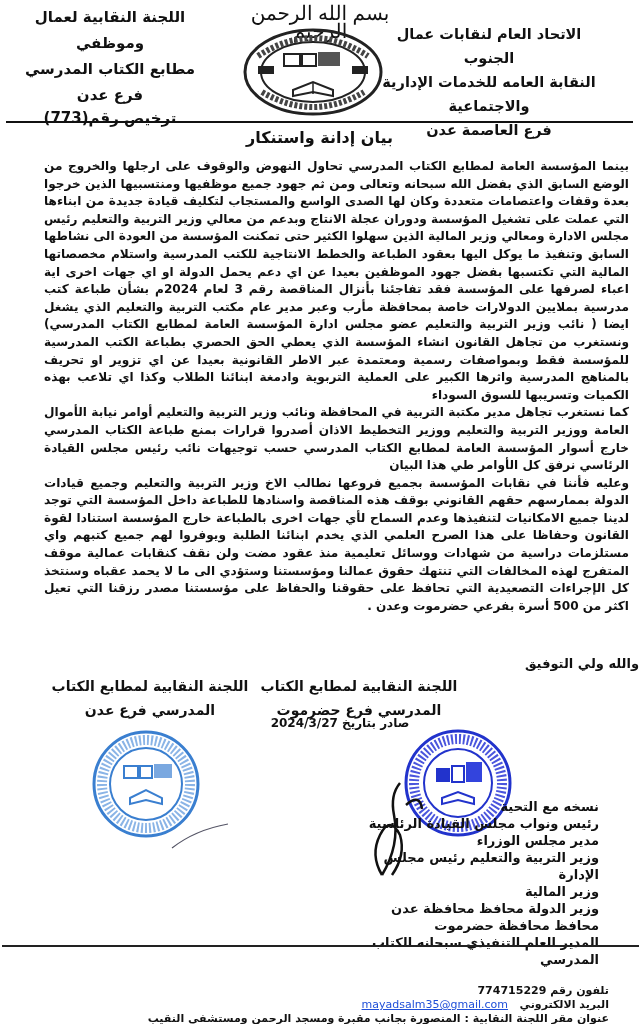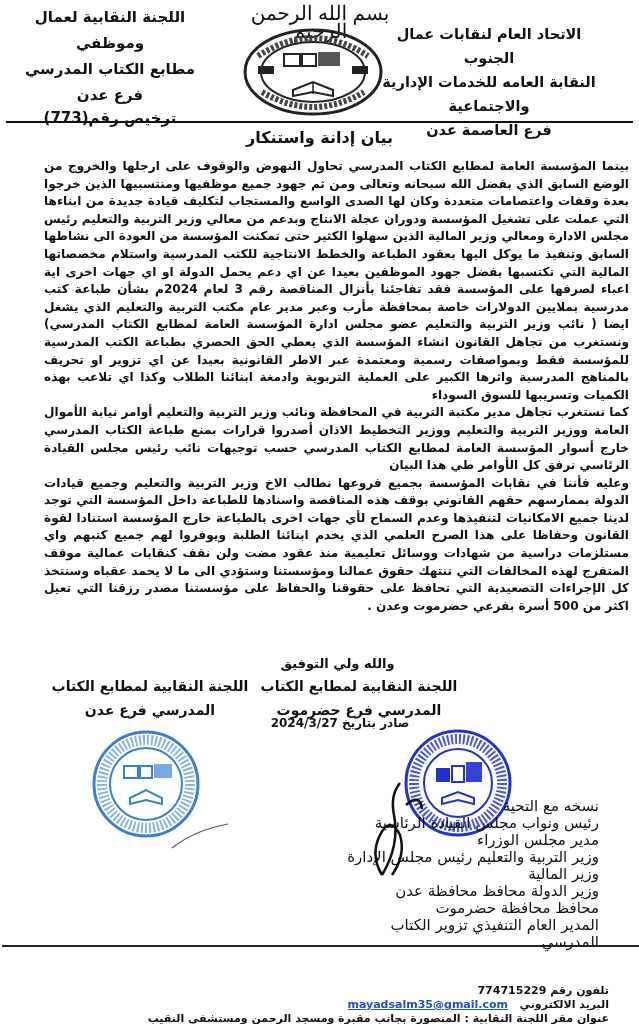--- a/index.html
+++ b/index.html
@@ -7,28 +7,28 @@
   .abs { position:absolute; }
   .hdr-right { right:40px; top:22px; width:220px; text-align:center; font-weight:bold; font-size:14.5px; line-height:24px; }
   .hdr-left { left:10px; top:4px; width:200px; text-align:center; font-weight:bold; font-size:15px; line-height:26px; }
   .hdr-left .lic { font-size:15px; line-height:20px; }
   .basmala { left:232px; top:4px; width:176px; text-align:center; font-size:20px; line-height:18px; font-family:Liberation Sans, sans-serif; }
   .logo { left:238px; top:22px; width:150px; height:96px; }
   .hr-top { left:6px; right:6px; top:121px; height:2px; background:#111; }
   .title { left:0; right:0; top:128px; text-align:center; font-weight:bold; font-size:16px; }
   .body-text { left:44px; right:10px; top:158px; font-weight:bold; font-size:12.1px; line-height:17.6px; text-align:justify; text-align-last:right; letter-spacing:-0.2px; }
   .body-text p { margin:0; }
-  .closing { left:0; right:0; top:656px; text-align:center; font-weight:bold; font-size:13px;margin-left:36px; }
+  .closing { left:0; right:0; top:656px; text-align:right; font-weight:bold; font-size:13px;margin-left:36px; }
   .sig-right { right:180px; top:674px; width:200px; text-align:center; font-weight:bold; font-size:14px; line-height:24px; }
   .sig-left { left:50px; top:674px; width:200px; text-align:center; font-weight:bold; font-size:14px; line-height:24px; }
   .date { left:240px; top:716px; width:200px; text-align:center; font-weight:bold; font-size:12px; }
-  .cc { right:40px; top:798px; width:260px; text-align:right; font-weight:normal; font-size:15px; line-height:17px; }
+  .cc { right:40px; top:798px; width:260px; text-align:right; font-weight:bold; font-size:13px; line-height:17px; }
   .hr-bot { left:2px; right:0; top:945px; height:2px; background:#222; }
   .footer { right:30px; top:960px; width:500px; text-align:right; font-size:11px; line-height:14px; font-weight:bold;margin-top:24px; }
-  .footer a { color:#1f4fd8; text-decoration:underline; font-weight:bold; }
+  .footer a { color:#1f4fd8; text-decoration:underline; font-weight:normal; }
 </style>
 </head>
 <body>
 
 <div class="abs hdr-right">
   <div>الاتحاد العام لنقابات عمال الجنوب</div>
   <div>النقابة العامه للخدمات الإدارية</div>
   <div>والاجتماعية</div>
   <div>فرع العاصمة عدن</div>
 </div>
@@ -116,21 +116,21 @@
 </div>
 
 <div class="abs cc">
   <div>نسخه مع التحية</div>
   <div>رئيس ونواب مجلس القيادة الرئاسية</div>
   <div>مدير مجلس الوزراء</div>
   <div>وزير التربية والتعليم رئيس مجلس الإدارة</div>
   <div>وزير المالية</div>
   <div>وزير الدولة محافظ محافظة عدن</div>
   <div>محافظ محافظة حضرموت</div>
-  <div>المدير العام التنفيذي تزوير الكتاب المدرسي</div>
+  <div>المدير العام التنفيذي سبحانه الكتاب المدرسي</div>
 </div>
 
 <div class="abs hr-bot"></div>
 
 <div class="abs footer">
   <div>تلفون رقم 774715229</div>
   <div>
     <span>البريد الالكتروني</span>
     &nbsp;
     <a>mayadsalm35@gmail.com</a>

